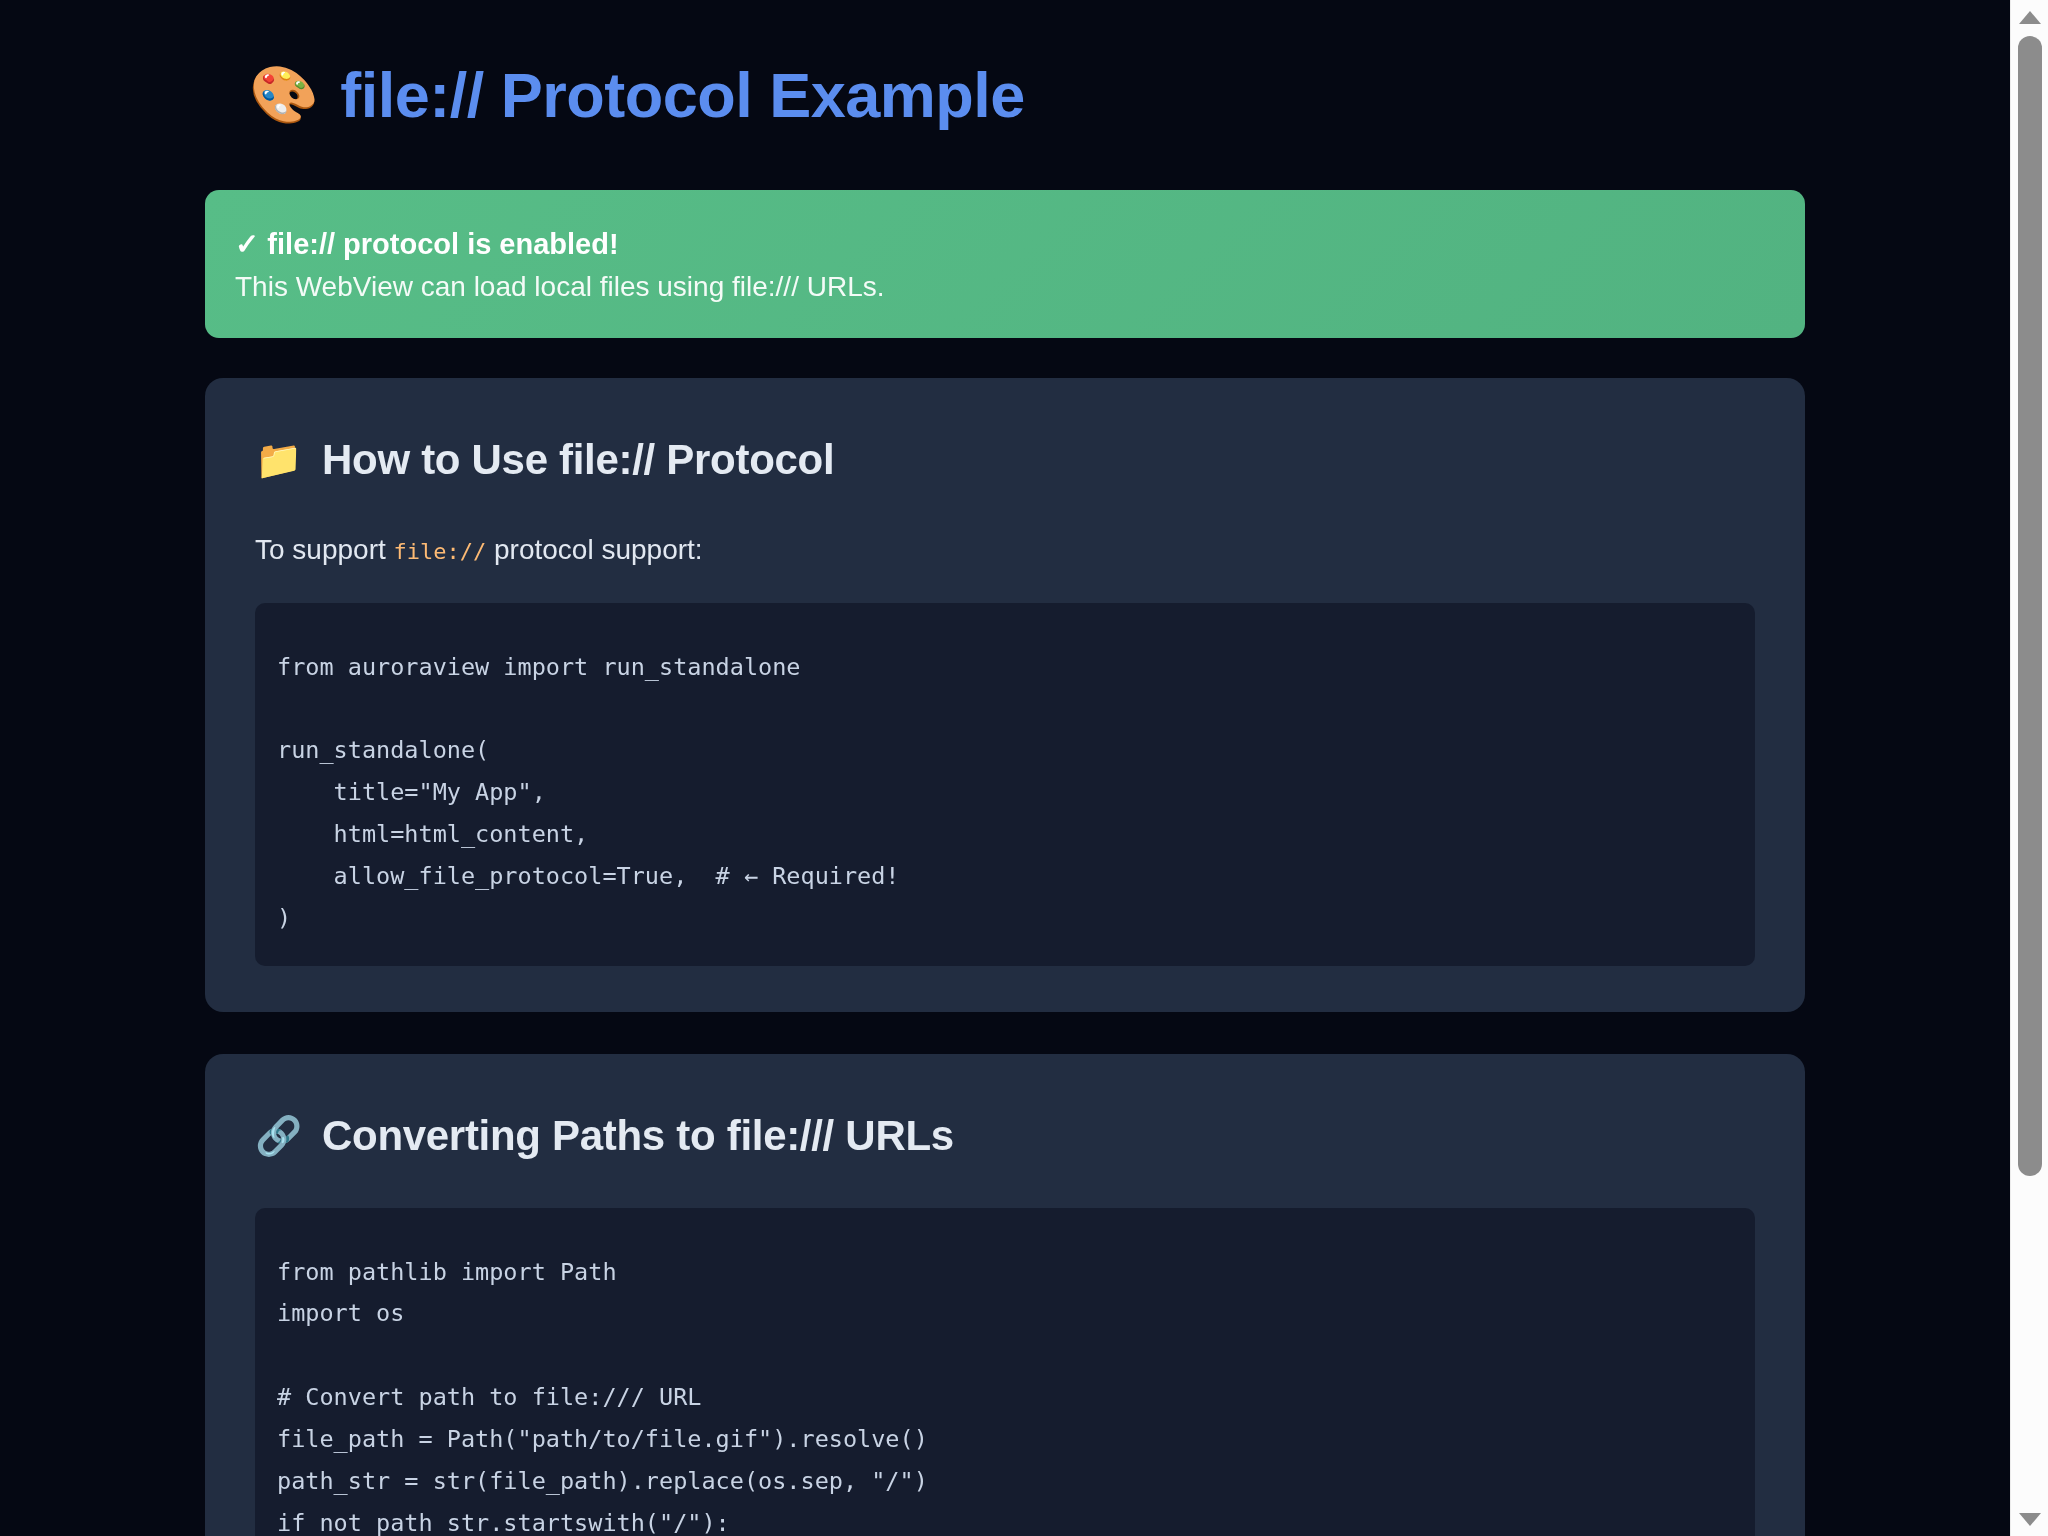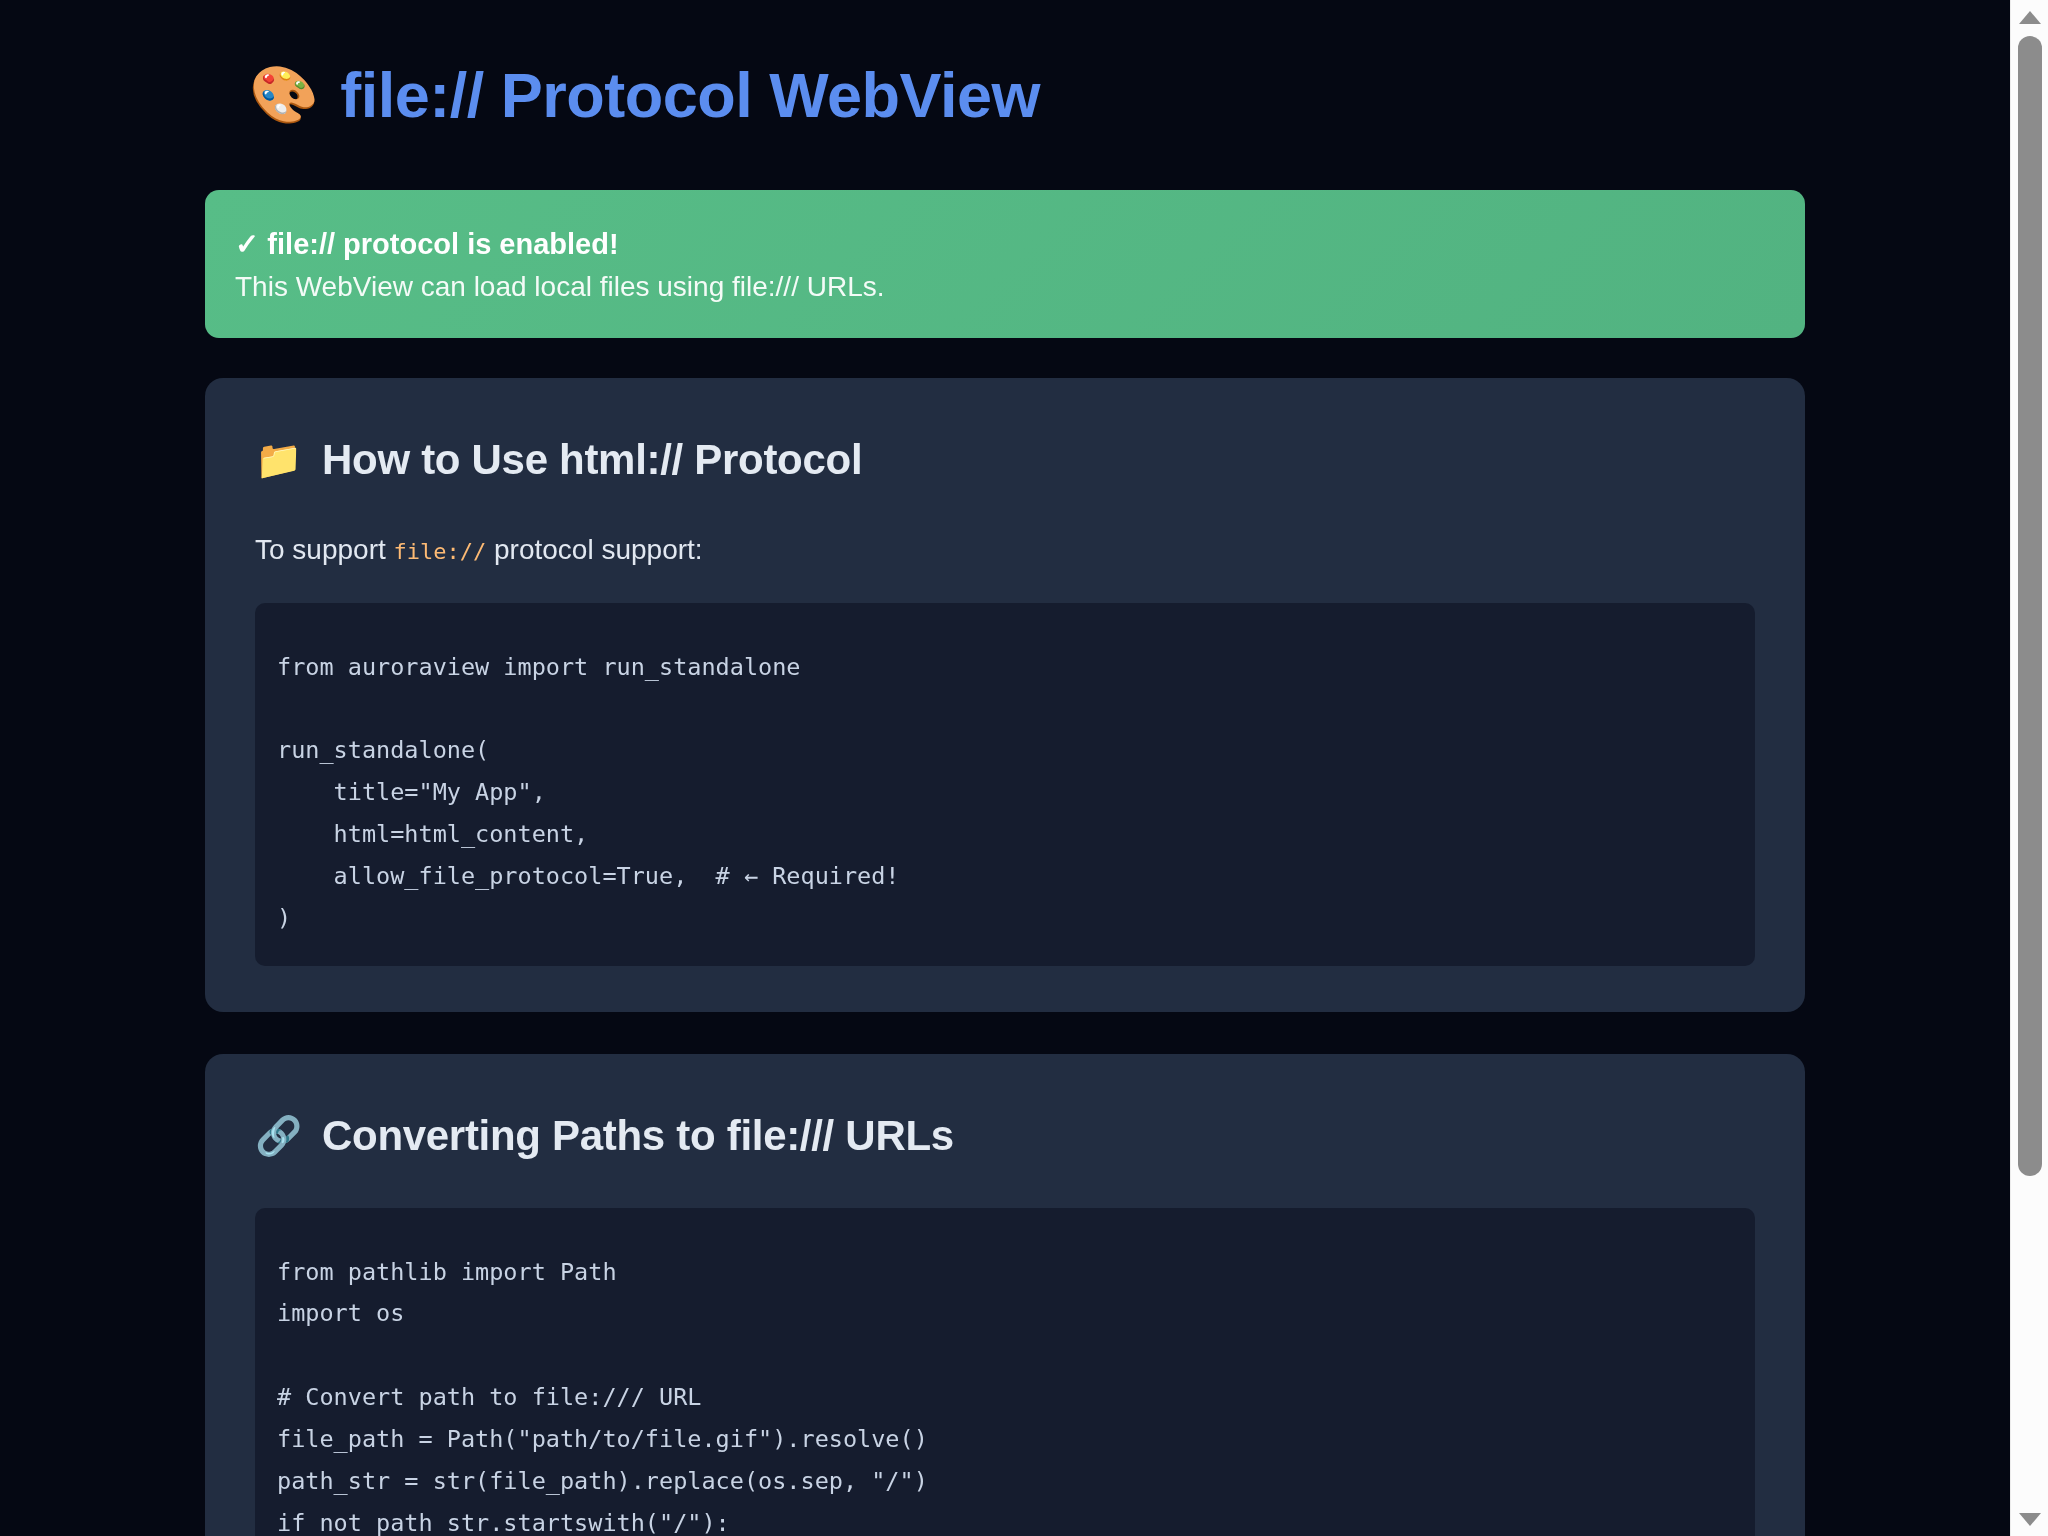--- a/index.html
+++ b/index.html
@@ -162,32 +162,32 @@
 </style>
 </head>
 <body>
 
 <div class="viewport">
   <div class="page">
     <div class="wrap">
 
       <h1 class="title">
         <span class="emoji">🎨</span>
-        <span>file:// Protocol WebView</span>
+        <span>file:// Protocol Example</span>
       </h1>
 
       <div class="banner">
         <div class="banner-title">✓ file:// protocol is enabled!</div>
         <div class="banner-sub">This WebView can load local files using file:/// URLs.</div>
       </div>
 
       <div class="card">
         <div class="card-heading">
           <span class="emoji">📁</span>
-          <span>How to Use html:// Protocol</span>
+          <span>How to Use file:// Protocol</span>
         </div>
         <p class="card-text"><span>To support </span><span class="inline-code">file://</span><span> protocol support:</span></p>
         <pre class="code-block">from auroraview import run_standalone
 
 run_standalone(
     title="My App",
     html=html_content,
     allow_file_protocol=True,  # ← Required!
 )</pre>
       </div>

